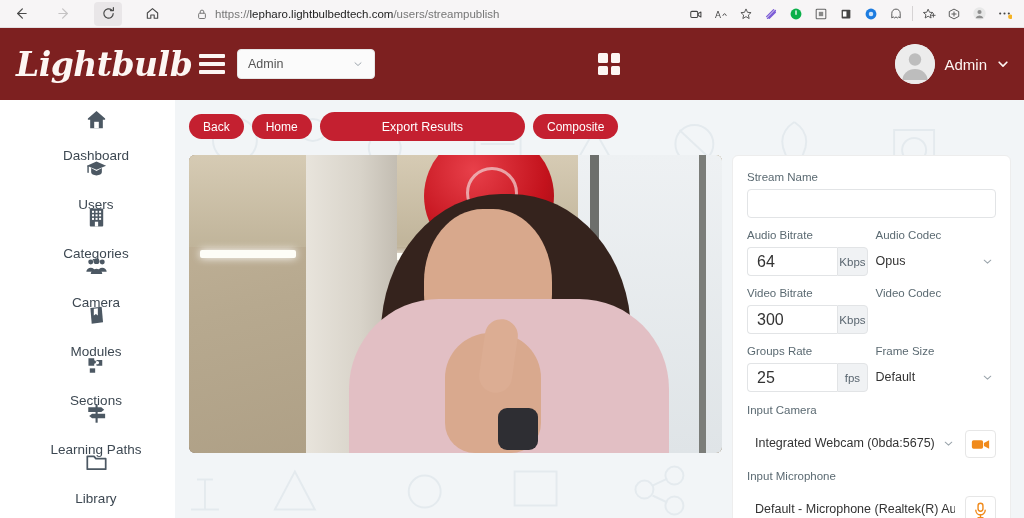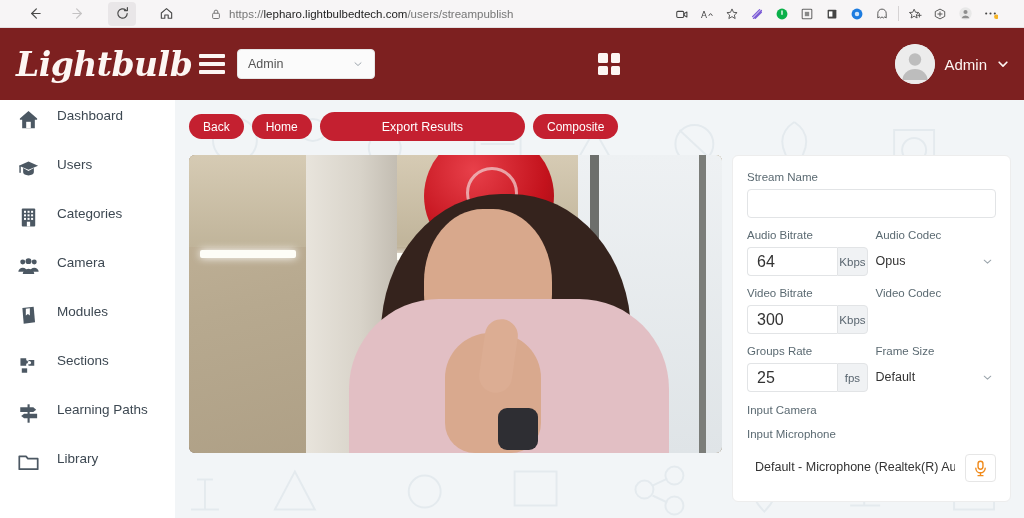--- a/index.html
+++ b/index.html
@@ -9,21 +9,21 @@
     font-family: "Liberation Sans", sans-serif;
     background: #ffffff;
   }
 
   
   .browser-bar {
     height: 28px;
     background: #f7f5f6;
     display: flex;
     align-items: center;
-    padding: 0 20px;
+    padding: 0 6px;
     gap: 16px;
     border-bottom: 1px solid #e4e0e2;
   }
   .nav-btn {
     width: 28px; height: 24px;
     display: flex; align-items: center; justify-content: center;
     border-radius: 4px;
     color: #4a4a4a;
   }
   .nav-btn.disabled { color: #c5c3c4; }
@@ -117,26 +117,27 @@
   .shell { display: flex; height: calc(518px - 28px - 72px); }
 
   .sidebar {
     width: 175px;
     background: #ffffff;
     padding-top: 8px;
     flex-shrink: 0;
     overflow: hidden;
   }
   .nav-item {
-    display: flex; 
+    display: flex; align-items: center;
     height: 49px;
     padding-left: 17px;
     gap: 17px;
     color: #3d4852;
     font-size: 13.5px;
+    flex-direction: column;
   }
   .nav-ico {
     width: 23px; height: 23px;
     display: flex; align-items: center; justify-content: center;
     color: #4c5863;
     flex-shrink: 0;
   }
 
   .content {
     flex: 1;
@@ -647,20 +648,34 @@
               <span>Default</span>
               <svg width="13" height="13" viewBox="0 0 16 16">
                   <path d="M4 6.4 L8 10 L12 6.4" fill="none" stroke="#9aa4ab" stroke-width="1.3" stroke-linecap="round" stroke-linejoin="round"></path>
                 </svg>
             </div>
           </div>
         </div>
 
         <div style="margin-top:12px;">
           <div class="fld-label">Input Camera</div>
+          <div class="wide-row">
+            <div class="grow sel-line">
+              <span>Integrated Webcam (0bda:5675)</span>
+              <svg width="13" height="13" viewBox="0 0 16 16">
+                  <path d="M4 6.4 L8 10 L12 6.4" fill="none" stroke="#9aa4ab" stroke-width="1.3" stroke-linecap="round" stroke-linejoin="round"></path>
+                </svg>
+            </div>
+            <div class="icon-btn">
+              <svg width="19" height="15" viewBox="0 0 22 16">
+                  <rect x="1" y="3" width="13" height="10" rx="2" fill="#f08a1b"></rect>
+                  <path d="M15 6.2 L21 3.2 V12.8 L15 9.8 Z" fill="#f08a1b"></path>
+                </svg>
+            </div>
+          </div>
         </div>
 
         <div style="margin-top:12px;">
           <div class="fld-label">Input Microphone</div>
           <div class="wide-row">
             <div class="grow sel-line">
               <span>Default - Microphone (Realtek(R) Audi</span>
             </div>
             <div class="icon-btn">
               <svg width="15" height="17" viewBox="0 0 16 18">

